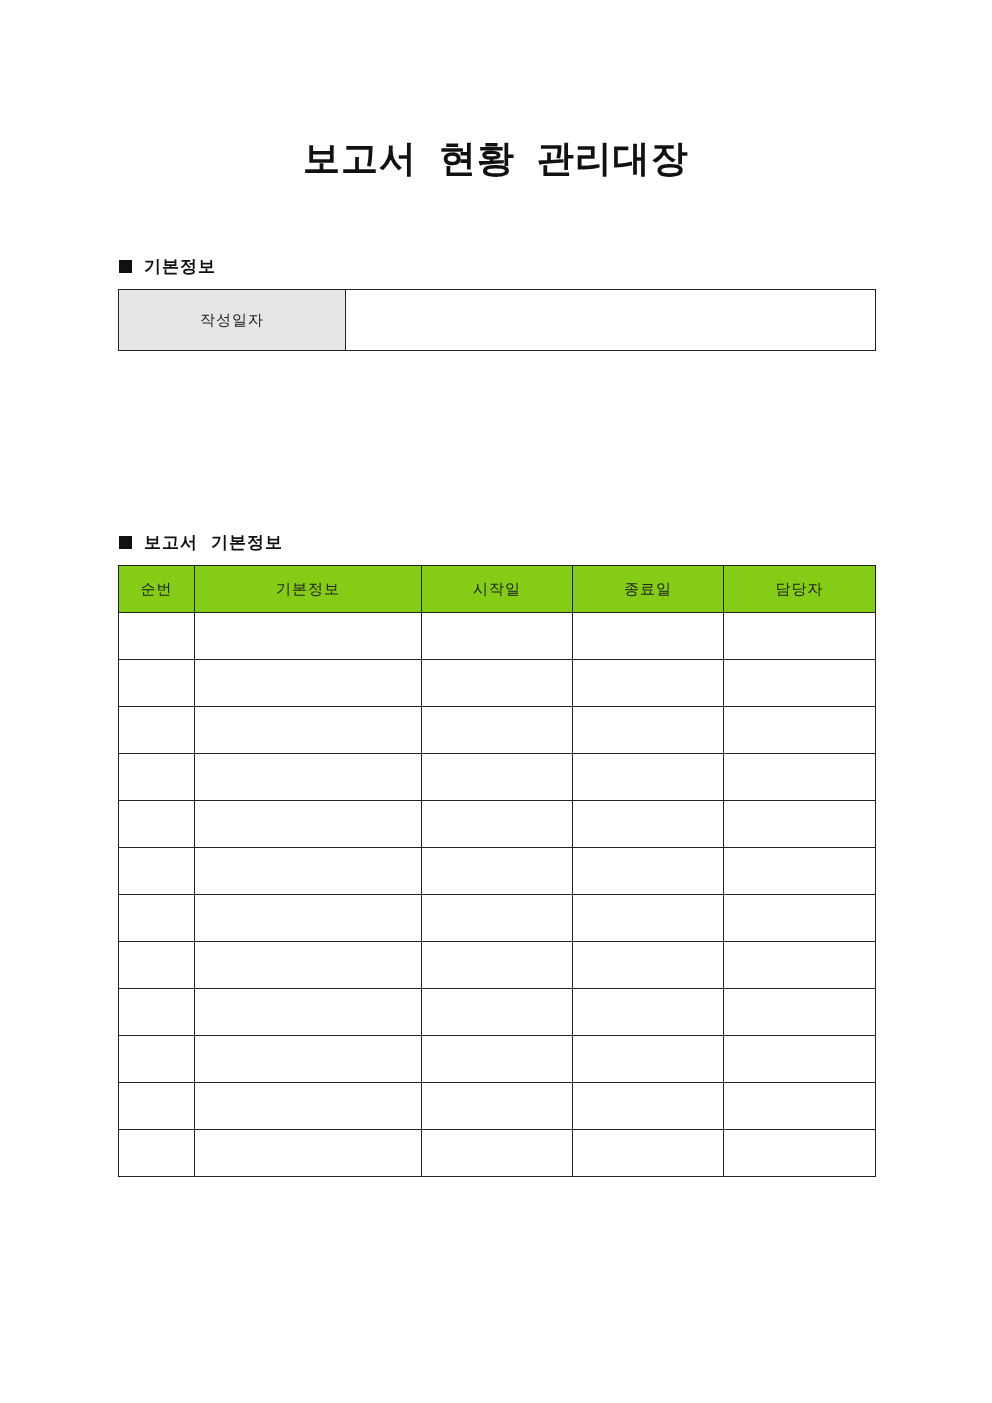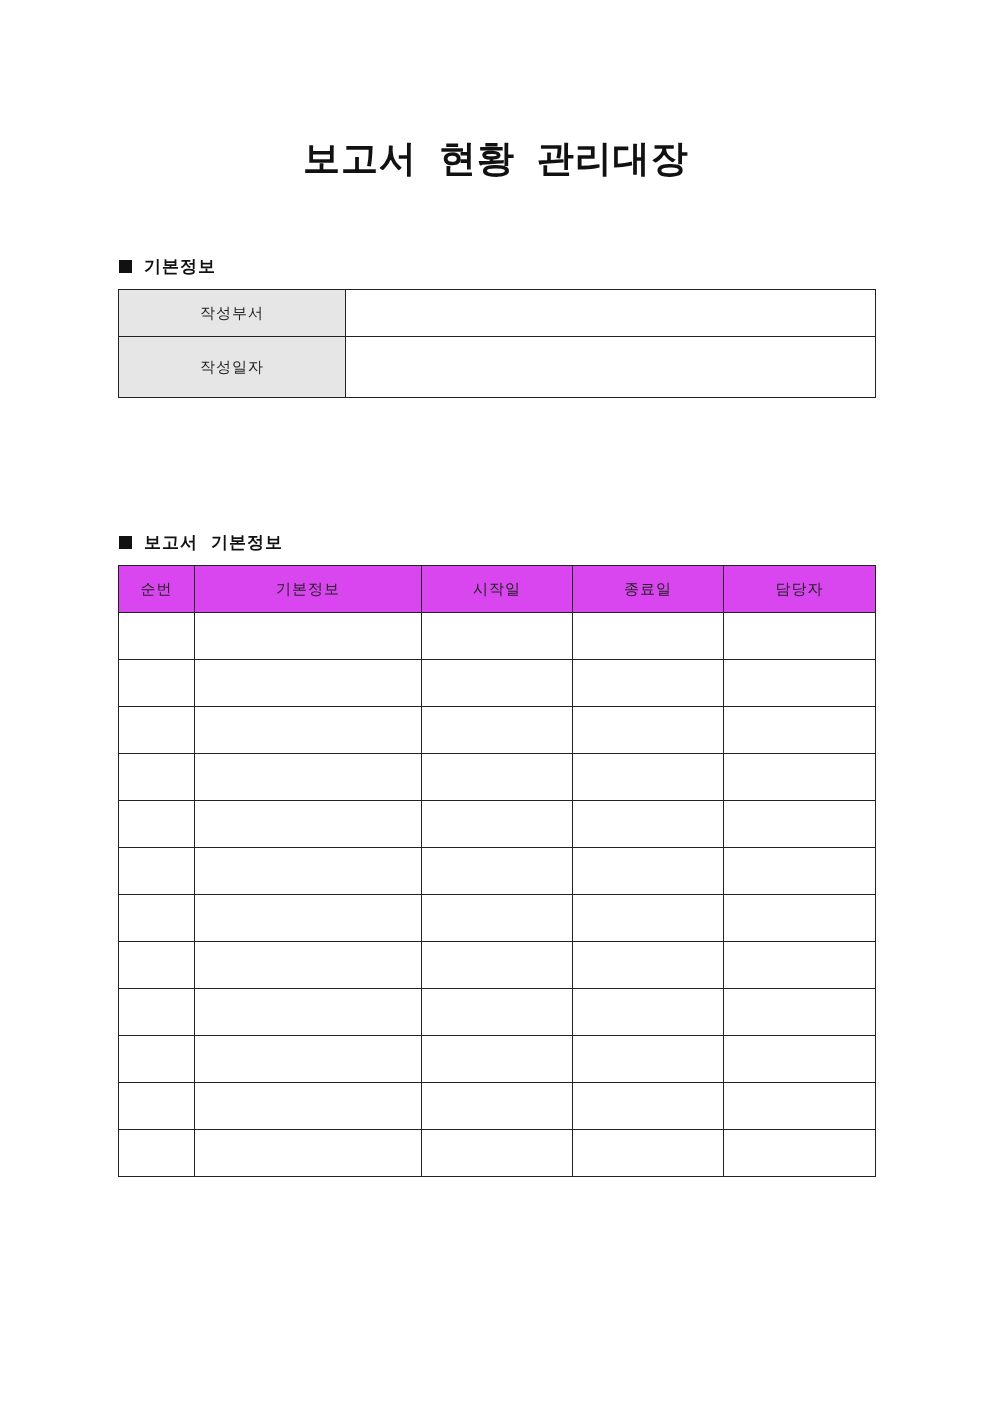--- a/index.html
+++ b/index.html
@@ -5,43 +5,39 @@
     html, body { margin: 0; padding: 0; background: #ffffff; }
     body { width: 992px; height: 1403px; position: relative; font-family: "DejaVu Sans", "Liberation Sans", sans-serif; color: #111; }
     .title { position: absolute; left: 0; top: 134px; width: 992px; text-align: center; font-size: 37px; font-weight: bold; letter-spacing: 1px; word-spacing: 8px; }
     .section-title { position: absolute; left: 119px; font-size: 17px; font-weight: bold; display: flex; align-items: center; }
     .section-title .sq { display: inline-block; width: 13px; height: 13px; background: #111; margin-right: 12px; }
     .section-title .txt { letter-spacing: 1px; }
     table { position: absolute; left: 118px; border-collapse: collapse; table-layout: fixed; }
     td, th { border: 1.5px solid #222; padding: 0; font-weight: normal; font-size: 15px; text-align: center; vertical-align: middle; color: #222; }
     .lbl { background: #e6e6e6; letter-spacing: 1px; }
     .info td.val { background: #fff; }
-    .prog th { background: #d946ef; height: 46px; letter-spacing: 1px; }
+    .prog th { background: #84cc16; height: 46px; letter-spacing: 1px; }
     .prog td { height: 46px; background: #fff; }
   </style>
 </head>
 <body>
 
 <div class="title">보고서 현황 관리대장</div>
 
 <div class="section-title" style="top:255px;">
   <span class="sq"></span>
   <span class="txt">기본정보</span>
 </div>
 
 <table class="info" style="top:289px; width:757px;">
   <colgroup>
       <col style="width:227px">
       <col style="width:530px">
     </colgroup>
   <tbody>
-      <tr style="height:47px;">
-    <td class="lbl">작성부서</td>
-    <td class="val"></td>
-  </tr>
   <tr style="height:61px;">
     <td class="lbl">작성일자</td>
     <td class="val"></td>
   </tr>
 </tbody>
   </table>
 
 <div class="section-title" style="top:531px;">
   <span class="sq"></span>
   <span class="txt" style="word-spacing:6px;">보고서 기본정보</span>

